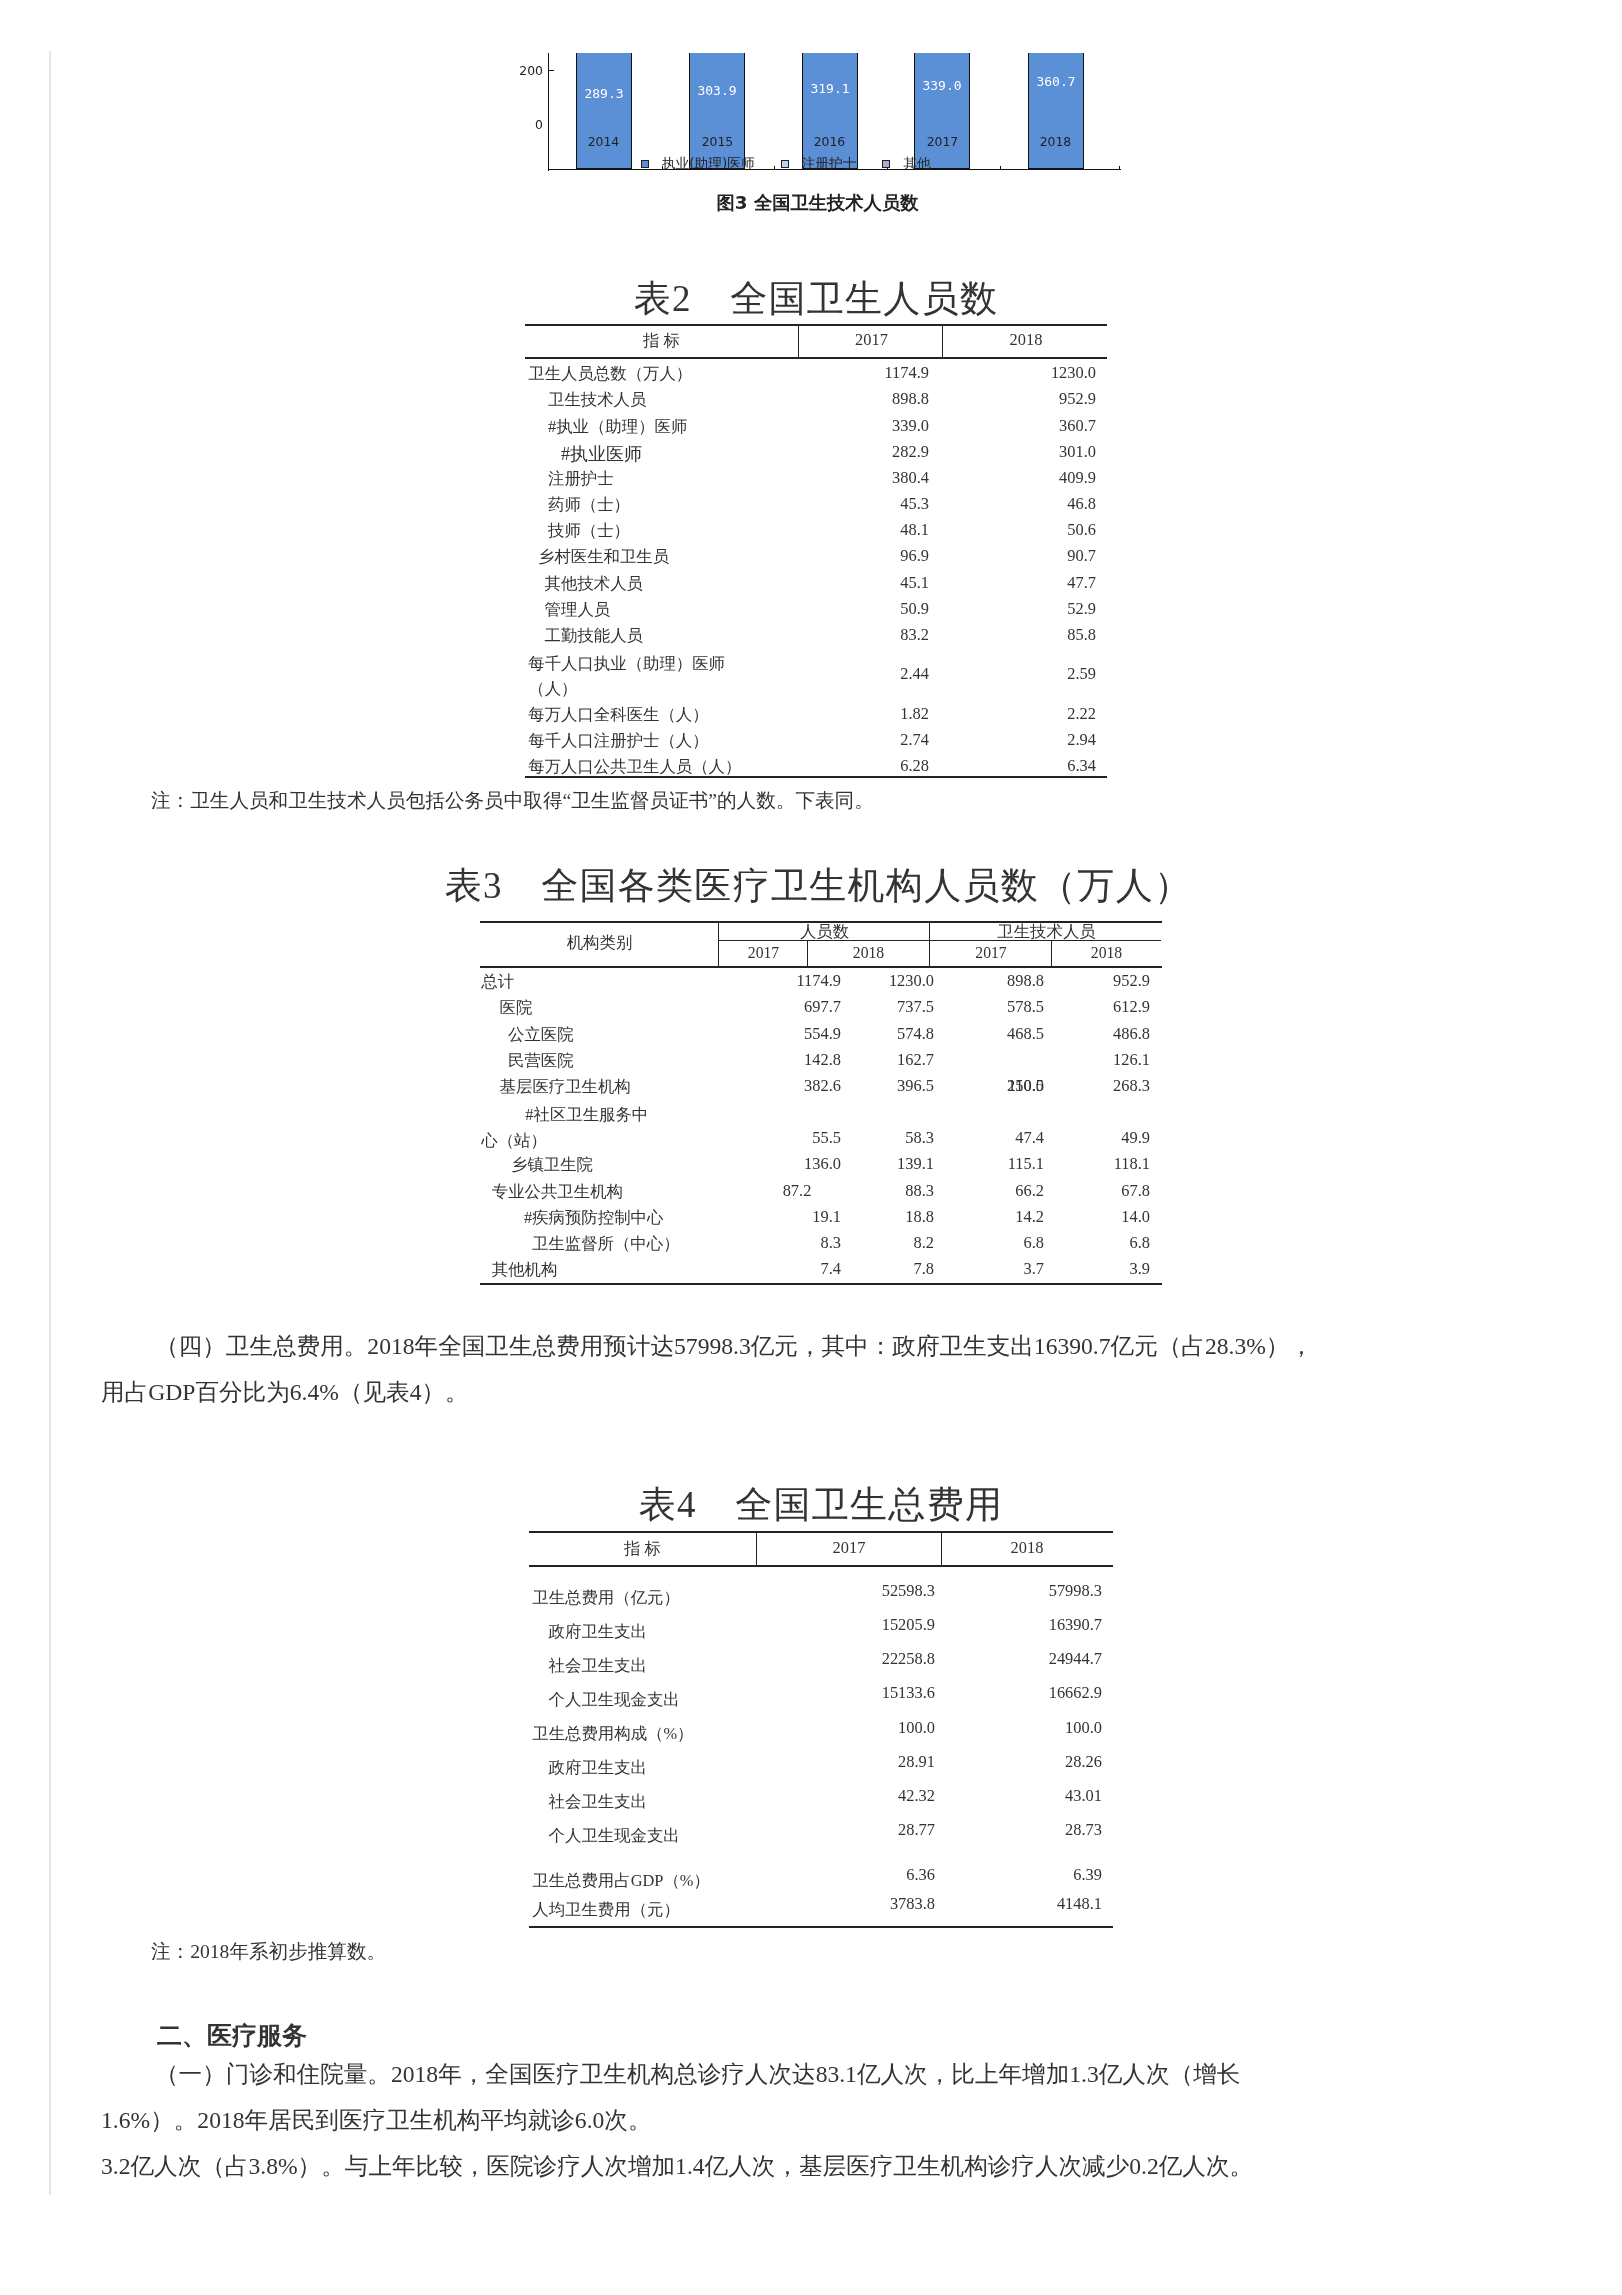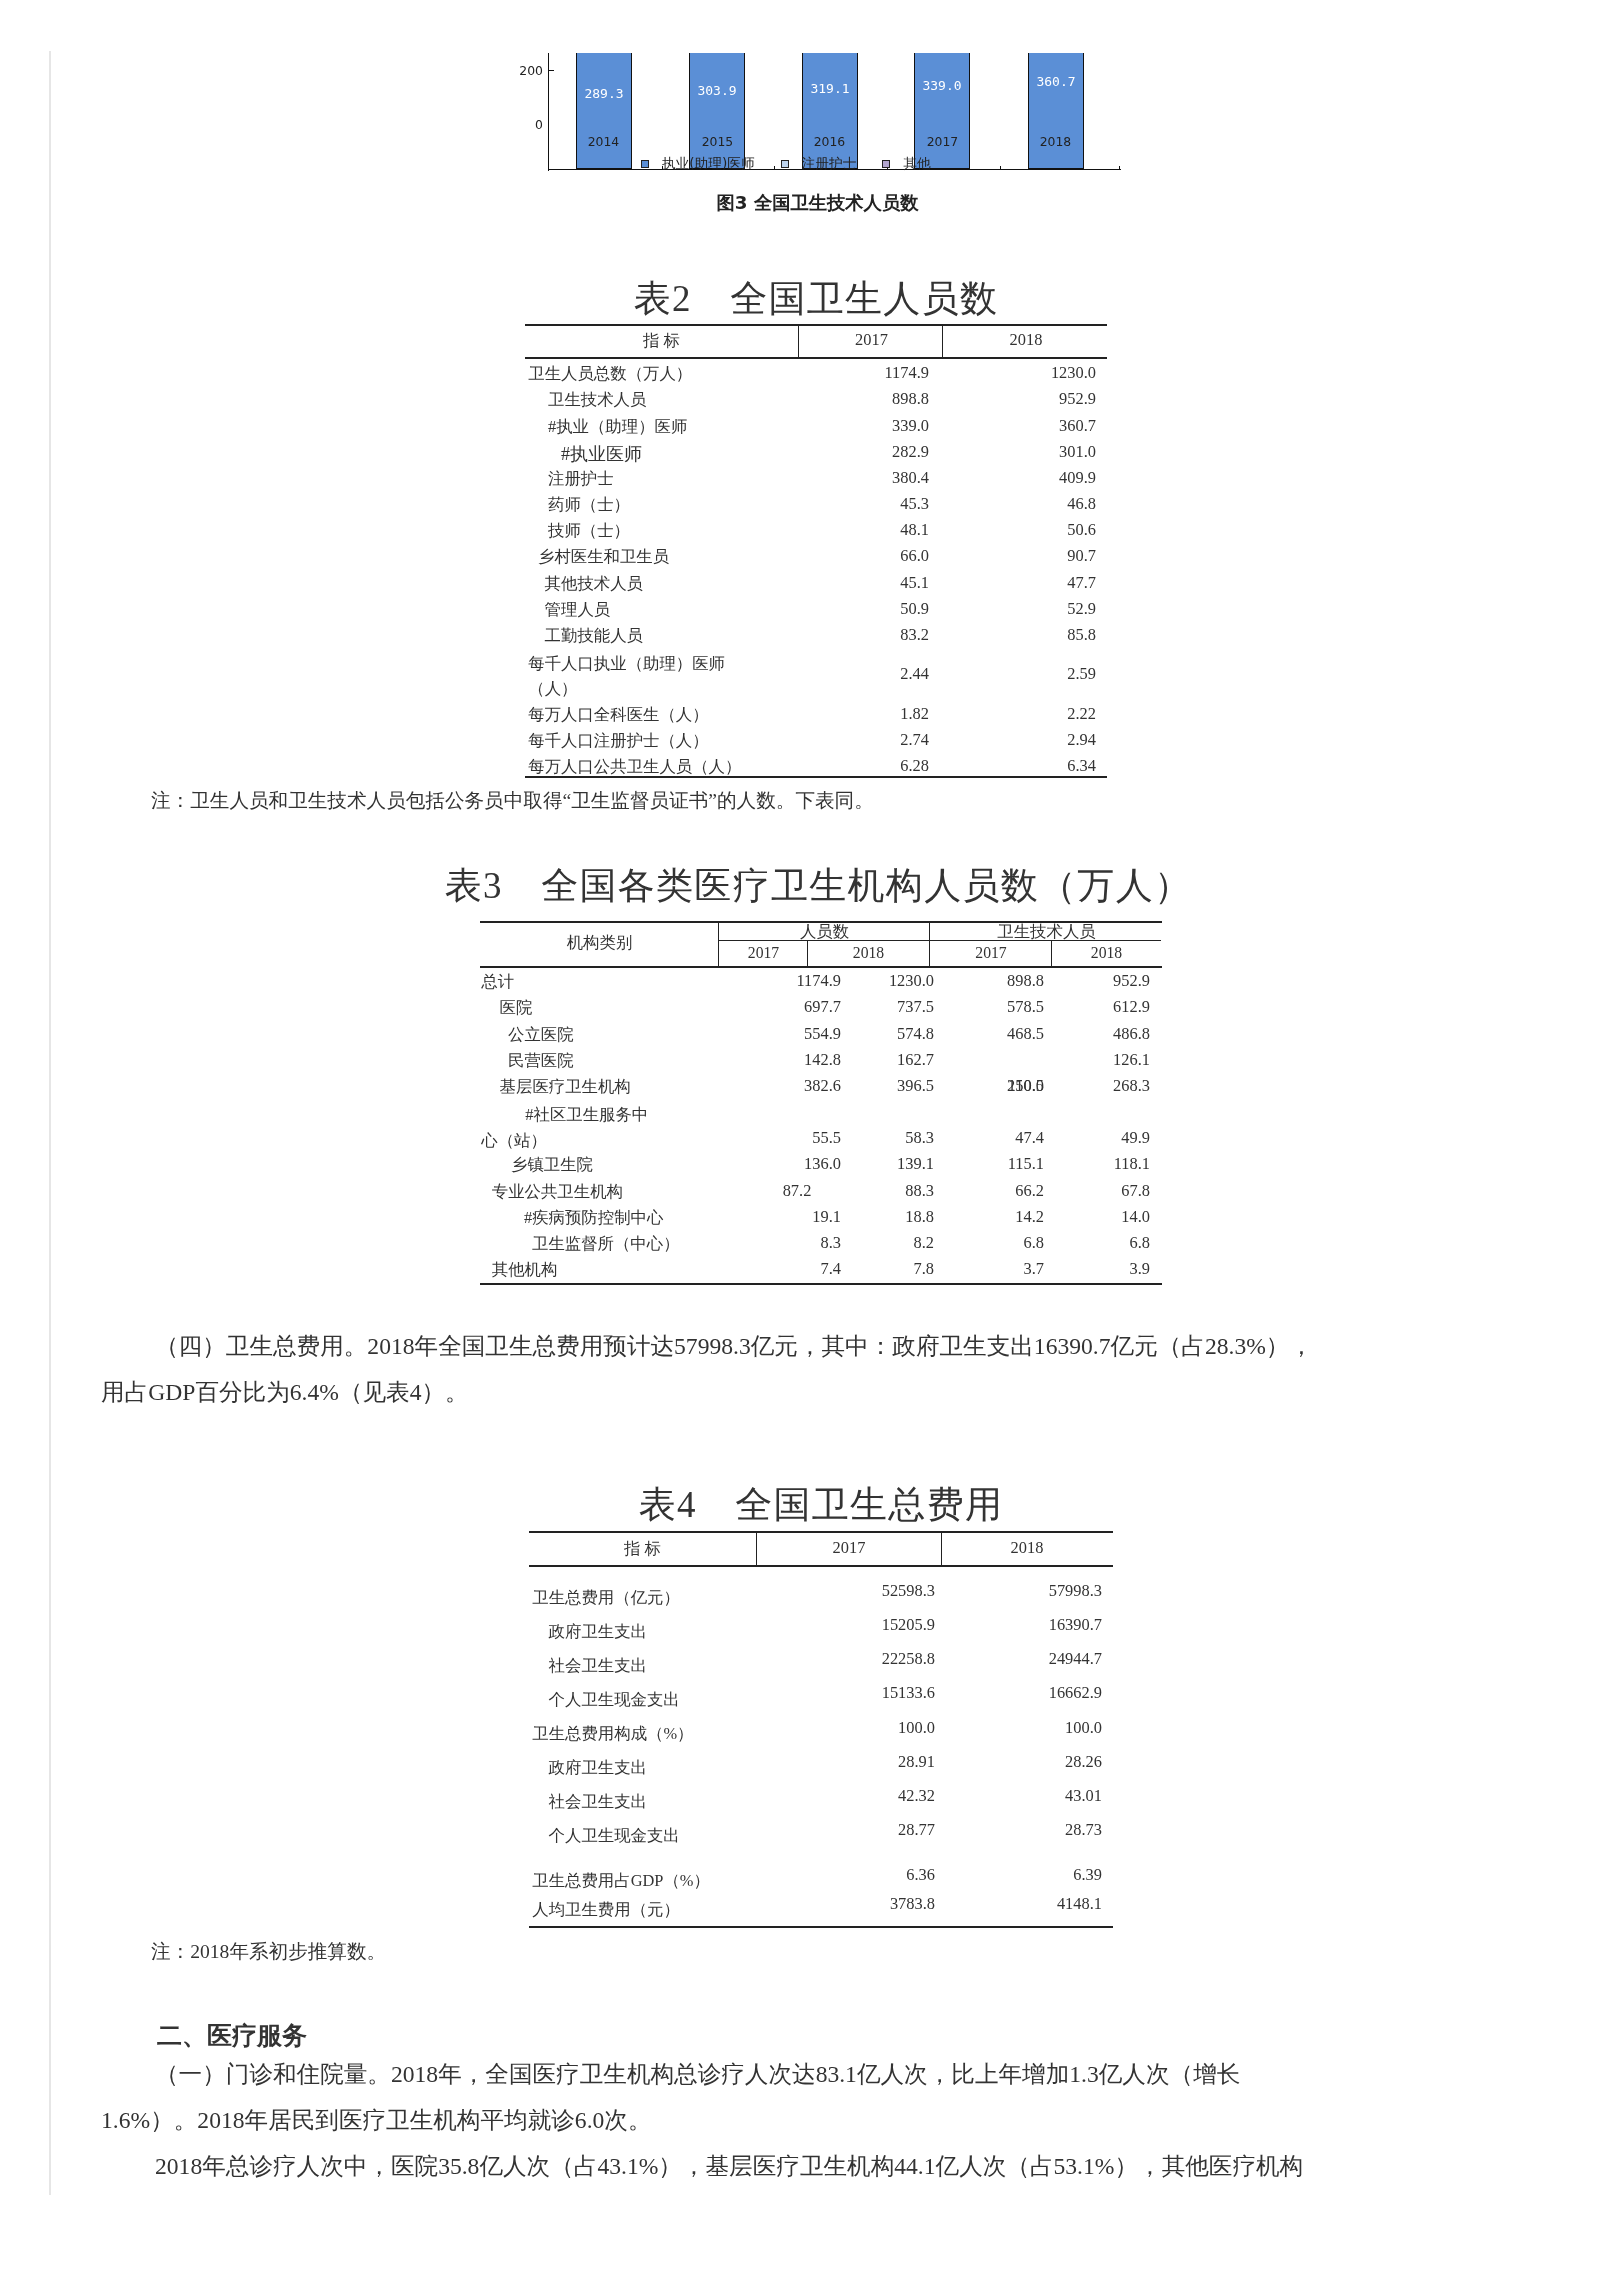--- a/index.html
+++ b/index.html
@@ -115,21 +115,21 @@
   <div class="t2row" style="position:absolute; top:370px; left:3.3px; font-size:16.4px;">每千人口注册护士（人）</div>
   <div class="t2row" style="position:absolute; top:396px; left:3.3px; font-size:16.4px;">每万人口公共卫生人员（人）</div>
 
   <div style="position:absolute; top:3.3px;   left:273px; width:131px; text-align:right; font-size:16.4px;">1174.9</div>
   <div style="position:absolute; top:29.4px;  left:273px; width:131px; text-align:right; font-size:16.4px;">898.8</div>
   <div style="position:absolute; top:56px;  left:273px; width:131px; text-align:right; font-size:16.4px;">339.0</div>
   <div style="position:absolute; top:82px; left:273px; width:131px; text-align:right; font-size:16.4px;">282.9</div>
   <div style="position:absolute; top:108px; left:273px; width:131px; text-align:right; font-size:16.4px;">380.4</div>
   <div style="position:absolute; top:134px; left:273px; width:131px; text-align:right; font-size:16.4px;">45.3</div>
   <div style="position:absolute; top:160px; left:273px; width:131px; text-align:right; font-size:16.4px;">48.1</div>
-  <div style="position:absolute; top:186px; left:273px; width:131px; text-align:right; font-size:16.4px;">66.0</div>
+  <div style="position:absolute; top:186px; left:273px; width:131px; text-align:right; font-size:16.4px;">96.9</div>
   <div style="position:absolute; top:213px; left:273px; width:131px; text-align:right; font-size:16.4px;">45.1</div>
   <div style="position:absolute; top:239px; left:273px; width:131px; text-align:right; font-size:16.4px;">50.9</div>
   <div style="position:absolute; top:265px; left:273px; width:131px; text-align:right; font-size:16.4px;">83.2</div>
   <div style="position:absolute; top:304px; left:273px; width:131px; text-align:right; font-size:16.4px;">2.44</div>
   <div style="position:absolute; top:344px; left:273px; width:131px; text-align:right; font-size:16.4px;">1.82</div>
   <div style="position:absolute; top:370px; left:273px; width:131px; text-align:right; font-size:16.4px;">2.74</div>
   <div style="position:absolute; top:396px; left:273px; width:131px; text-align:right; font-size:16.4px;">6.28</div>
 
   <div style="position:absolute; top:3.3px;   left:417px; width:154px; text-align:right; font-size:16.4px;">1230.0</div>
   <div style="position:absolute; top:29.4px;  left:417px; width:154px; text-align:right; font-size:16.4px;">952.9</div>
@@ -277,16 +277,15 @@
   <div style="position:absolute; top:298px; left:393px; width:180px; text-align:right;">6.39</div>
   <div style="position:absolute; top:327px; left:393px; width:180px; text-align:right;">4148.1</div>
 </div>
 <div class="hline" style="left:529px; top:1926px; width:584px;"></div>
 <div class="abs note" style="left:151px; top:1938px;">注：2018年系初步推算数。</div>
 
 <div class="abs section-head" style="left:157px; top:2019px;">二、医疗服务</div>
 <div class="abs para" style="top:2051px; left:101px; height:144px; overflow:hidden;">
   <div style="padding-left:54px;">（一）门诊和住院量。2018年，全国医疗卫生机构总诊疗人次达83.1亿人次，比上年增加1.3亿人次（增长</div>
   <div>1.6%）。2018年居民到医疗卫生机构平均就诊6.0次。</div>
-  <div style="padding-left:54px;">2018年总诊疗人次中，医院35.8亿人次（占43.1%），基层医疗卫生机构44.1亿人次（占53.1%），其他医疗机构</div>
   <div>3.2亿人次（占3.8%）。与上年比较，医院诊疗人次增加1.4亿人次，基层医疗卫生机构诊疗人次减少0.2亿人次。</div>
 </div>
 
 
 </body></html>

